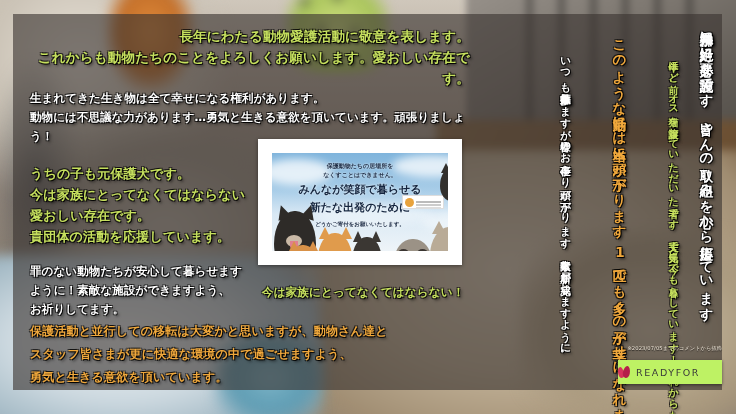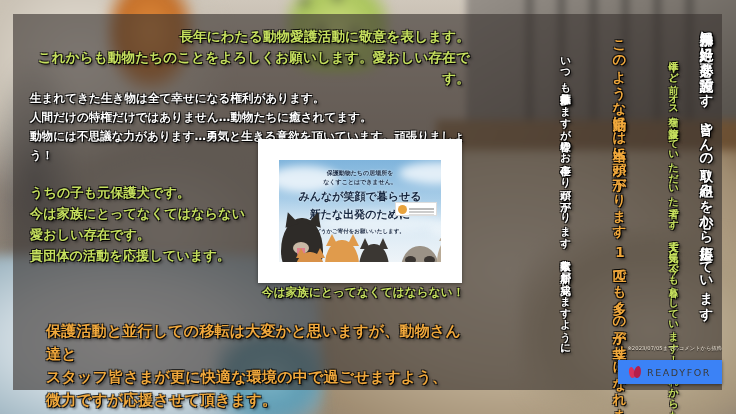--- a/index.html
+++ b/index.html
@@ -77,25 +77,25 @@
   .orange{color:#f0a83c;}
 
   
   .left-col{position:absolute;left:30px;top:26px;width:440px;}
   .blk{margin:0 0 0 0;}
   .l-green1{font-size:13.5px;font-weight:bold;line-height:21px;letter-spacing:.2px;text-align:right;}
   .l-white1{font-size:11.5px;font-weight:bold;line-height:19px;letter-spacing:.1px;}
   .l-green2{font-size:13px;font-weight:bold;line-height:21px;margin-top:17px;letter-spacing:.2px;}
   .l-white2{font-size:11.5px;font-weight:bold;line-height:19px;margin-top:15px;letter-spacing:.1px;}
   .l-orange1{position:absolute;left:30px;top:320px;width:430px;
-     font-size:15px;font-weight:bold;line-height:23px;letter-spacing:.2px;margin-left:16px;}
-
-  
-  .card{position:absolute;left:258px;top:139px;width:204px;height:144px;
-     background:#ffffff;padding:21px;box-sizing:border-box;
+     font-size:12px;font-weight:bold;line-height:23px;letter-spacing:.2px;}
+
+  
+  .card{position:absolute;left:258px;top:139px;width:204px;height:126px;
+     background:#ffffff;padding:14px;box-sizing:border-box;
      box-shadow:0 1px 4px rgba(0,0,0,.45);}
   .card-inner{position:relative;width:100%;height:100%;overflow:hidden;
      background:linear-gradient(180deg,#7fb4dc 0%,#a8cde8 38%,#d8e8f4 62%,#eef4f8 100%);}
   .cloud{position:absolute;border-radius:50%;background:rgba(255,255,255,.75);filter:blur(4px);}
   .card-txt{position:absolute;left:0;right:0;top:8px;text-align:center;color:#1b2b45;
      text-shadow:0 0 2px rgba(255,255,255,.9);}
   .ct1{font-size:6px;font-weight:bold;line-height:9px;}
   .ct2{font-size:11px;font-weight:bold;line-height:15px;margin-top:3px;color:#14253f;}
   .ct3{font-size:5.5px;font-weight:bold;line-height:9px;margin-top:5px;}
   .badge{position:absolute;right:4px;top:42px;width:42px;height:14px;background:#fff;
@@ -111,22 +111,22 @@
   
   .vcol{position:absolute;writing-mode:vertical-rl;text-orientation:upright;
      font-weight:bold;white-space:nowrap;}
   .v1{right:18px;top:22px;font-size:13.5px;line-height:22px;height:300px;}
   .v2{right:54px;top:54px;font-size:10px;line-height:17px;height:268px;}
   .v3{right:105px;top:30px;font-size:13.5px;line-height:23px;height:320px;}
   .v4{right:162px;top:50px;font-size:10.5px;line-height:17px;height:300px;}
 
   .footnote{position:absolute;right:14px;top:345px;font-size:5.2px;color:#efe6d8;
      letter-spacing:.1px;text-shadow:0 1px 1px rgba(0,0,0,.8);}
-  .logo{position:absolute;right:14px;top:360px;width:104px;height:24px;background:#3b82f6;
-     display:flex;align-items:center;justify-content:center;gap:5px;
+  .logo{position:absolute;right:14px;top:360px;width:104px;height:24px;background:#bef264;
+     display:flex;align-items:center;gap:5px;
      box-shadow:0 1px 3px rgba(0,0,0,.5);}
   .logo .mark{position:relative;width:13px;height:13px;flex:none;}
   .logo .mark span{position:absolute;border-radius:50% 50% 50% 50%/60% 60% 40% 40%;}
   .logo .wd{font-size:9.5px;letter-spacing:1.6px;color:#3a3a3a;font-weight:500;}
 </style>
 </head>
 <body>
 
 <div class="stage">
 
@@ -162,37 +162,41 @@
 
   <div class="left-col">
 
     <div class="blk l-green1 green shadow-hard">
       <div>長年にわたる動物愛護活動に敬意を表します。</div>
       <div>これからも動物たちのことをよろしくお願いします。愛おしい存在です。</div>
     </div>
 
     <div class="blk l-white1 white shadow-hard">
       <div>生まれてきた生き物は全て幸せになる権利があります。</div>
-      <div>人間だけの特権だけではありません…動物たちに癒されてます。</div>
       <div>動物には不思議な力があります…勇気と生きる意欲を頂いています。頑張りましょう！</div>
     </div>
 
     <div class="blk l-green2 green shadow-hard">
       <div>うちの子も元保護犬です。</div>
       <div>今は家族にとってなくてはならない</div>
       <div>愛おしい存在です。</div>
       <div>貴団体の活動を応援しています。</div>
     </div>
 
+    <div class="blk l-white2 white shadow-hard">
+      <div>罪のない動物たちが安心して暮らせます</div>
+      <div>ように！素敵な施設ができますよう、</div>
+      <div>お祈りしてます。</div>
+    </div>
   </div>
 
   <div class="l-orange1 orange shadow-hard">
     <div>保護活動と並行しての移転は大変かと思いますが、動物さん達と</div>
     <div>スタッフ皆さまが更に快適な環境の中で過ごせますよう、</div>
-    <div>微力ですが応援させて頂きます。</div>
+    <div>勇気と生きる意欲を頂いています。</div>
   </div>
 
   <div class="card">
     <div class="card-inner">
 
       <div class="cloud" style="left:-10px;top:6px;width:70px;height:26px"></div>
       <div class="cloud" style="left:120px;top:2px;width:80px;height:22px"></div>
       <div class="cloud" style="left:40px;top:52px;width:120px;height:20px;opacity:.5"></div>
       <div class="cloud" style="left:150px;top:60px;width:60px;height:18px;opacity:.6"></div>
 

